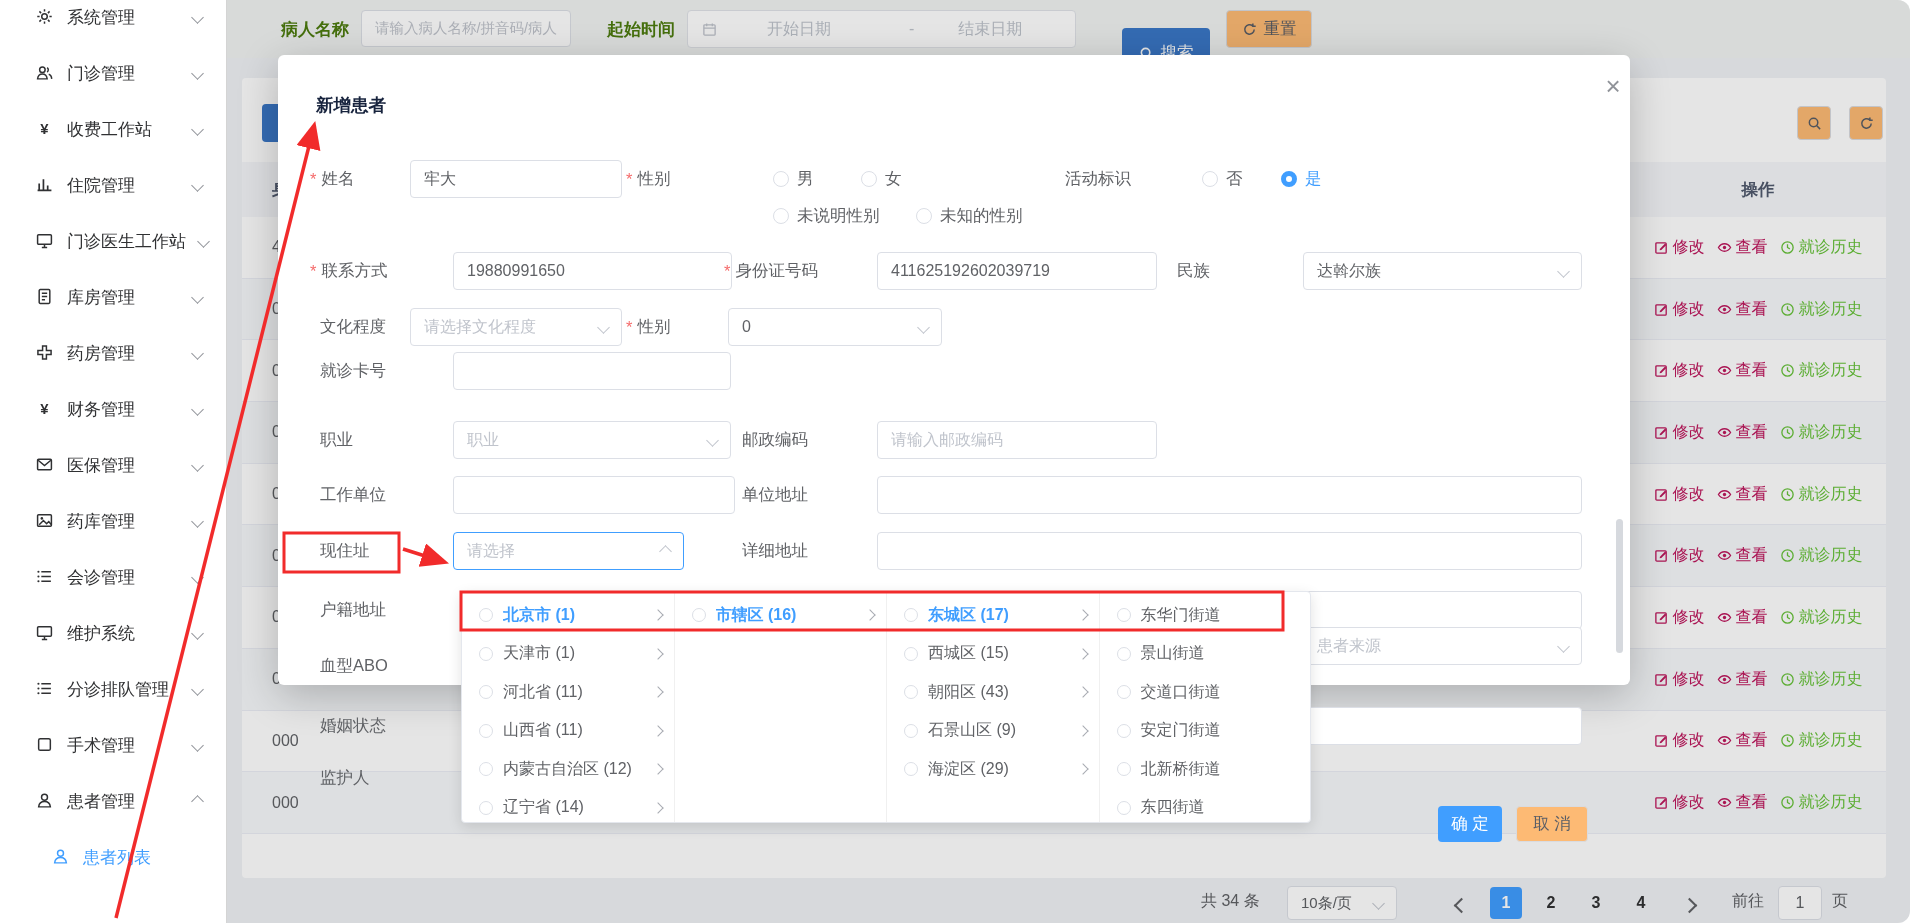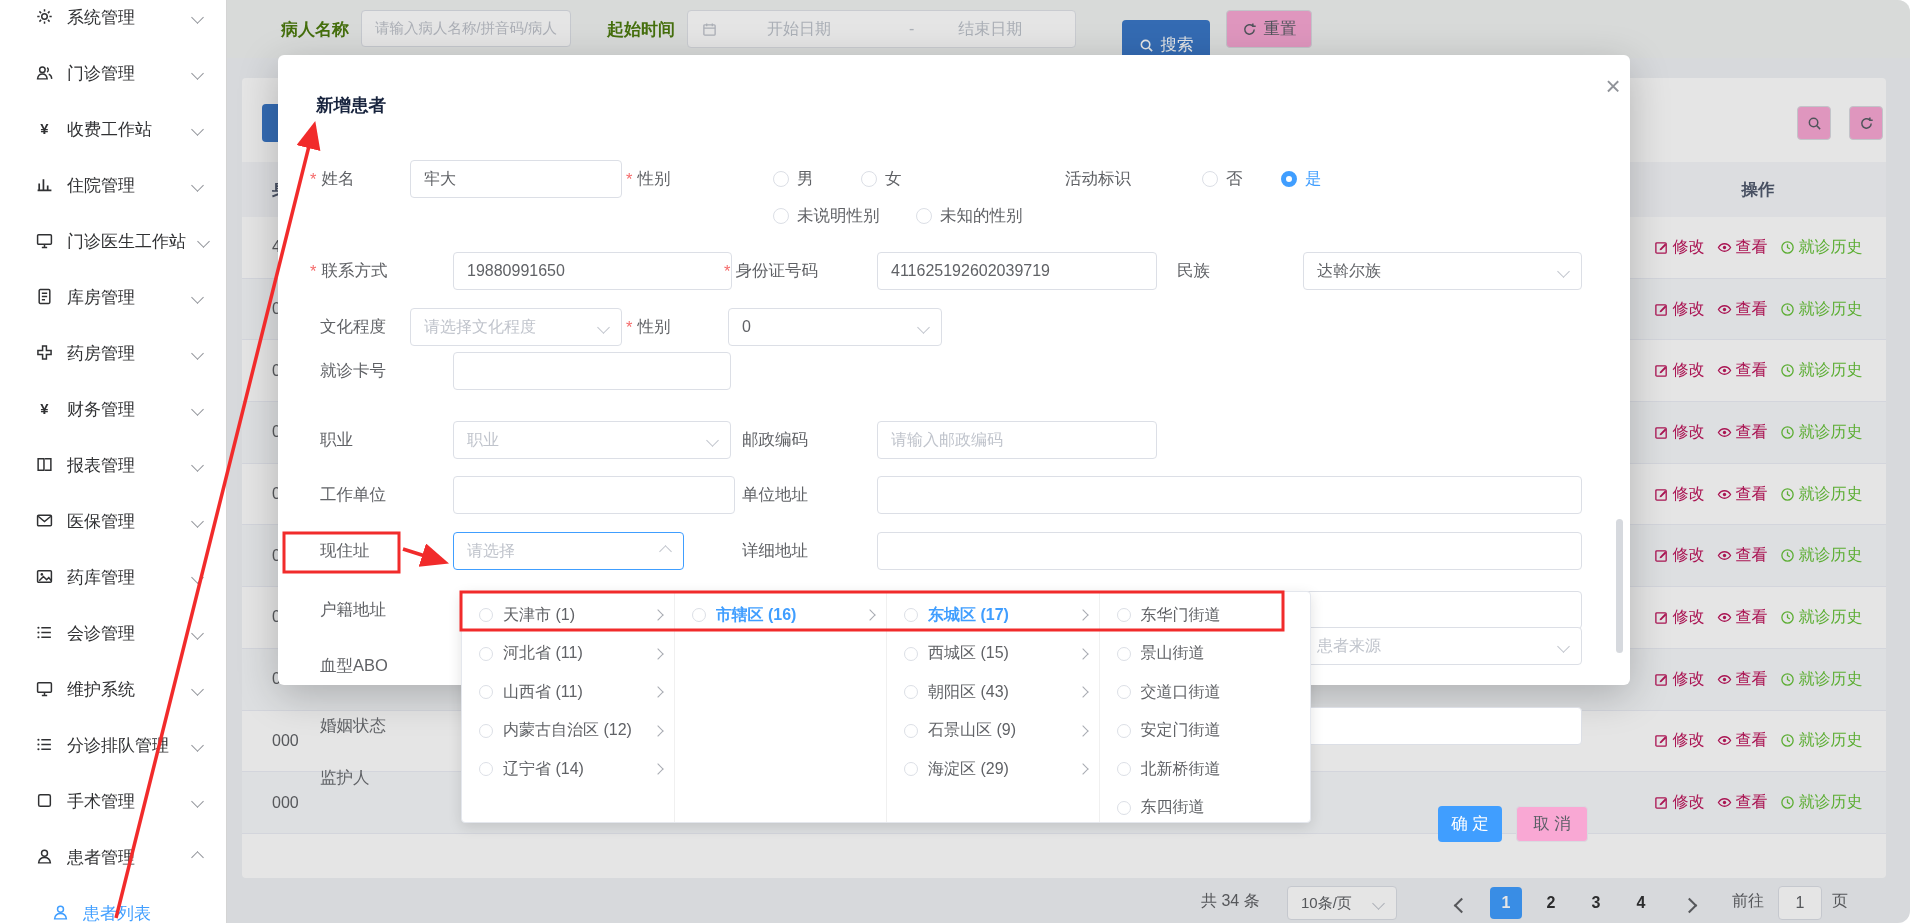--- a/index.html
+++ b/index.html
@@ -31,21 +31,21 @@
     display:flex;align-items:center;padding:0 13px;font-size:16px;color:#606266;box-sizing:border-box;}
   .inp .ph{color:#c0c4cc;white-space:nowrap;overflow:hidden;}
   .inp .val{color:#606266;white-space:nowrap;}
   .sel{justify-content:space-between;gap:8px;}
   .sel .chev{border-color:#c0c4cc;}
   .daterange{position:absolute;background:#fff;border:1px solid #e0e3e8;border-radius:4px;
     display:flex;align-items:center;font-size:16px;color:#bfc4cc;box-sizing:border-box;}
   .btn{position:absolute;border-radius:4px;display:flex;align-items:center;justify-content:center;
     gap:7px;font-size:16.5px;cursor:pointer;box-sizing:border-box;border:1px solid transparent;}
   .btn.primary{background:#3a78c8;color:#fff;}
-  .btn.plain{background:#f9a8d4;border-color:#d9dbe0;color:#5a5e66;}
+  .btn.plain{background:#fdba74;border-color:#d9dbe0;color:#5a5e66;}
   .icon14{width:15px;height:15px;display:inline-flex;}
 
   .card{position:absolute;left:16px;top:78px;width:1644px;height:800px;background:#fff;border-radius:4px;}
   .t-head{position:absolute;left:16px;top:162px;width:1644px;height:55px;background:#f5f7fa;
     border-bottom:1px solid #ebeef5;font-size:16.5px;color:#515a6e;font-weight:700;}
   .t-head .hid{position:absolute;left:30px;top:0;height:55px;display:flex;align-items:center;white-space:nowrap;}
   .t-head .hops{position:absolute;left:1388px;top:0;width:256px;height:55px;display:flex;
     align-items:center;justify-content:center;}
   .t-body{position:absolute;left:16px;top:217px;width:1644px;}
   .t-row{position:relative;height:61.7px;border-bottom:1px solid #ebeef5;background:#fff;box-sizing:border-box;}
@@ -118,21 +118,21 @@
         <span class="icon14" style="margin-left:14px">
           <svg viewBox="0 0 16 16" width="15" height="15">
               <rect x="2" y="3" width="12" height="11" rx="1" fill="none" stroke="#c0c4cc" stroke-width="1.4"></rect>
               <path d="M2 6.5h12M5 1.5v3M11 1.5v3" stroke="#c0c4cc" stroke-width="1.4" fill="none"></path>
             </svg>
         </span>
         <span style="margin-left:50px">开始日期</span>
         <span style="margin:0 44px 0 78px">-</span>
         <span>结束日期</span>
       </div>
-      <button class="btn primary" style="left:896px;top:20px;width:88px;height:50px">
+      <button class="btn primary" style="left:896px;top:28px;width:88px;height:50px">
         <span class="icon14">
           <svg viewBox="0 0 16 16" width="15" height="15">
               <circle cx="7" cy="7" r="4.5" fill="none" stroke="#fff" stroke-width="1.7"></circle>
               <path d="M10.5 10.5L14 14" stroke="#fff" stroke-width="1.7"></path>
             </svg>
         </span>
         <span>搜索</span>
       </button>
       <button class="btn plain" style="left:1000px;top:10px;width:86px;height:38px">
         <span class="icon14">
@@ -497,29 +497,20 @@
             <svg viewBox="0 0 16 16" width="17" height="17">
               <text x="8" y="13" font-size="14" text-anchor="middle" fill="currentColor" font-weight="bold">¥</text>
             </svg>
           </span>
           <span class="sb-label">财务管理</span>
           <span class="chev down"></span>
         </div>
         <div class="sb-item">
           <span class="sb-icon">
             <svg viewBox="0 0 16 16" width="17" height="17">
-              <path d="M2 2.5h5.5v11H2zM8.5 2.5H14v11H8.5" fill="none" stroke="currentColor" stroke-width="1.4"></path>
-            </svg>
-          </span>
-          <span class="sb-label">报表管理</span>
-          <span class="chev down"></span>
-        </div>
-        <div class="sb-item">
-          <span class="sb-icon">
-            <svg viewBox="0 0 16 16" width="17" height="17">
               <rect x="1.5" y="3" width="13" height="10" rx="1" fill="none" stroke="currentColor" stroke-width="1.4"></rect>
               <path d="M2 4l6 5 6-5" fill="none" stroke="currentColor" stroke-width="1.4"></path>
             </svg>
           </span>
           <span class="sb-label">医保管理</span>
           <span class="chev down"></span>
         </div>
         <div class="sb-item">
           <span class="sb-icon">
             <svg viewBox="0 0 16 16" width="17" height="17">
@@ -732,20 +723,25 @@
       </div>
     <div class="inp" style="left:1025px;top:652px;width:279px"></div>
 
     <div class="flabel" style="left:42px;top:704px">
         <span>监护人</span>
       </div>
 
     <div class="casc">
       <div style="display:flex">
           <div class="casc-col">
+            <div class="casc-opt sel">
+              <span class="rdot"></span>
+              <span class="clbl">北京市 (1)</span>
+              <span class="arr"></span>
+            </div>
             <div class="casc-opt">
               <span class="rdot"></span>
               <span class="clbl">天津市 (1)</span>
               <span class="arr"></span>
             </div>
             <div class="casc-opt">
               <span class="rdot"></span>
               <span class="clbl">河北省 (11)</span>
               <span class="arr"></span>
             </div>

